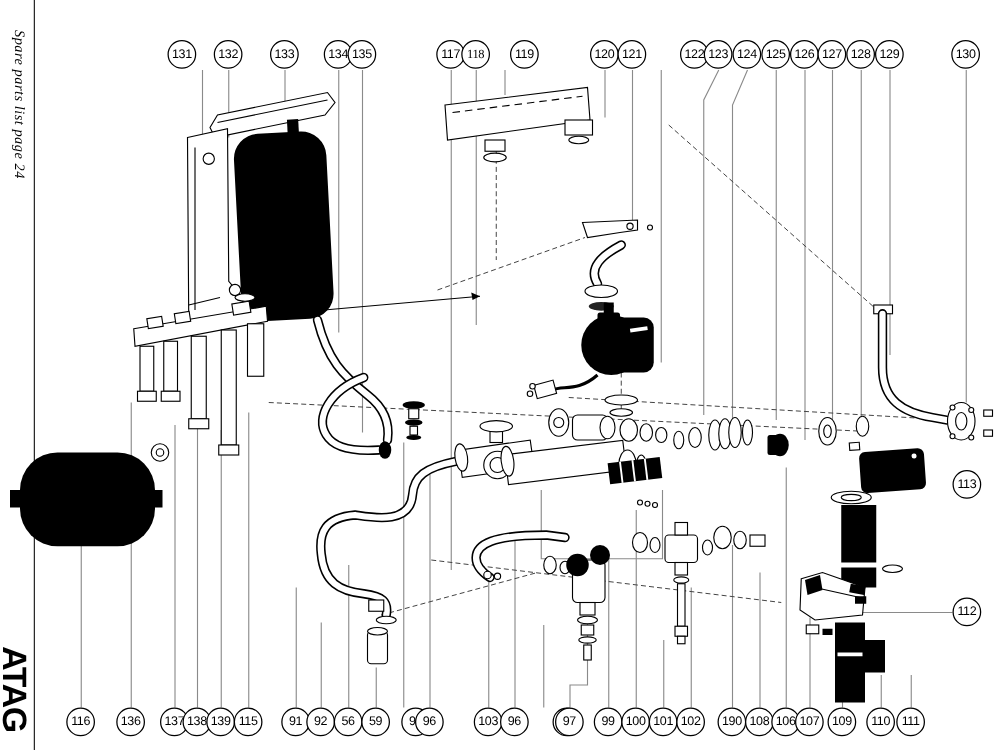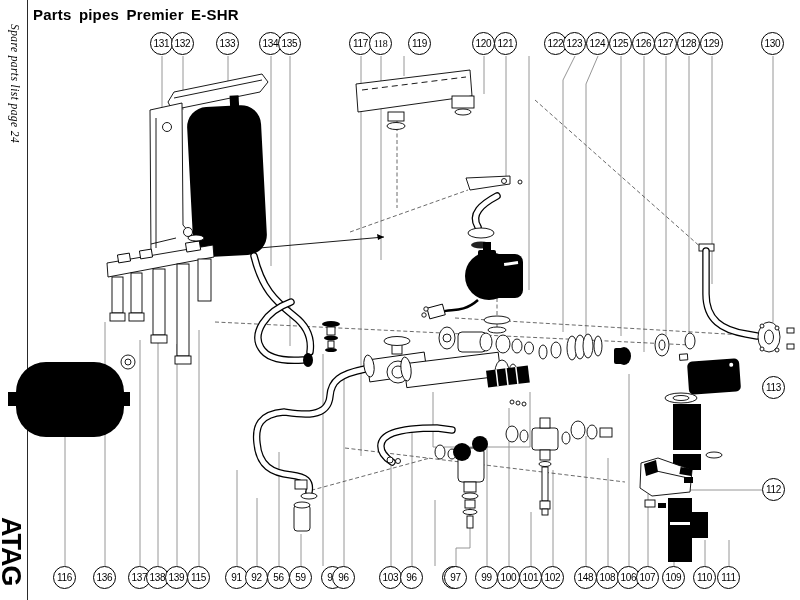--- a/index.html
+++ b/index.html
@@ -25,21 +25,20 @@
   svg .dash{stroke:#444;stroke-width:.8;fill:none;stroke-dasharray:4 2.5;}
   svg .route{stroke:#8a8a8a;stroke-width:.9;fill:none;}
   svg .pipe-o{stroke:#000;stroke-width:7.5;fill:none;stroke-linecap:round;}
   svg .pipe-i{stroke:#fff;stroke-width:5;fill:none;stroke-linecap:round;}
 </style>
 </head>
 <body>
 
 <div class="page">
   <div class="vrule"></div>
-  <div class="title">Parts pipes Premier E-SHR</div>
   <div class="side-text">Spare parts list   page 24</div>
   <div class="logo">ATAG</div>
 
   <svg class="art" width="800" height="600" viewBox="0 0 800 600">
 
     <g id="leader-lines">
         <polyline points="162,56 162,146" fill="none" stroke="#8a8a8a" stroke-width="0.9"></polyline>
         <polyline points="183,56 183,110" fill="none" stroke="#8a8a8a" stroke-width="0.9"></polyline>
         <polyline points="228,56 228,84" fill="none" stroke="#8a8a8a" stroke-width="0.9"></polyline>
         <polyline points="271,56 271,266" fill="none" stroke="#8a8a8a" stroke-width="0.9"></polyline>
@@ -310,21 +309,21 @@
       <rect class="fw" x="542" y="509" width="6" height="6"></rect>
       <ellipse class="fw" cx="578" cy="430" rx="7" ry="9" stroke-width="2"></ellipse>
       <ellipse class="fw" cx="592" cy="432" rx="5" ry="7"></ellipse>
       <rect class="fw" x="600" y="428" width="12" height="9"></rect>
       <circle class="fw" cx="390" cy="460" r="3"></circle>
         <circle class="fw" cx="398" cy="461" r="2.5"></circle>
     </g>
   </svg>
 
   <div id="callout-layer">
-      <div class="callout" style="left: 150px; top: 32px;">131</div>
+      <div class="callout" style="left: 134px; top: 32px;">131</div>
       <div class="callout" style="left: 171px; top: 32px;">132</div>
       <div class="callout" style="left: 216px; top: 32px;">133</div>
       <div class="callout" style="left: 259px; top: 32px;">134</div>
       <div class="callout" style="left: 278px; top: 32px;">135</div>
       <div class="callout" style="left: 349px; top: 32px;">117</div>
       <div class="callout" style="left: 369px; top: 32px; font-family: Liberation Serif, serif;">118</div>
       <div class="callout" style="left: 408px; top: 32px;">119</div>
       <div class="callout" style="left: 472px; top: 32px;">120</div>
       <div class="callout" style="left: 494px; top: 32px;">121</div>
       <div class="callout" style="left: 544px; top: 32px;">122</div>
@@ -349,21 +348,21 @@
       <div class="callout" style="left: 321px; top: 566px;">95</div>
       <div class="callout" style="left: 332px; top: 566px;">96</div>
       <div class="callout" style="left: 379px; top: 566px;">103</div>
       <div class="callout" style="left: 400px; top: 566px;">96</div>
       <div class="callout" style="left: 442px; top: 566px;">98</div>
       <div class="callout" style="left: 444px; top: 566px;">97</div>
       <div class="callout" style="left: 475px; top: 566px;">99</div>
       <div class="callout" style="left: 497px; top: 566px;">100</div>
       <div class="callout" style="left: 519px; top: 566px;">101</div>
       <div class="callout" style="left: 541px; top: 566px;">102</div>
-      <div class="callout" style="left: 574px; top: 566px;">148</div>
+      <div class="callout" style="left: 574px; top: 566px;">190</div>
       <div class="callout" style="left: 596px; top: 566px;">108</div>
       <div class="callout" style="left: 617px; top: 566px;">106</div>
       <div class="callout" style="left: 636px; top: 566px;">107</div>
       <div class="callout" style="left: 662px; top: 566px;">109</div>
       <div class="callout" style="left: 693px; top: 566px;">110</div>
       <div class="callout" style="left: 717px; top: 566px;">111</div>
       <div class="callout" style="left: 762px; top: 376px;">113</div>
       <div class="callout" style="left: 762px; top: 478px;">112</div>
     </div>
 </div>

